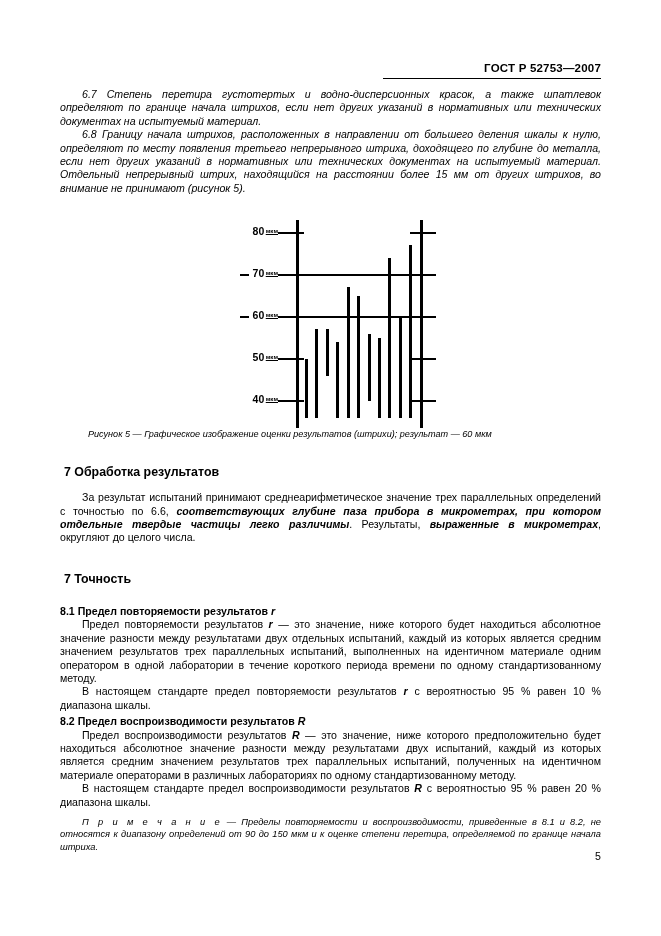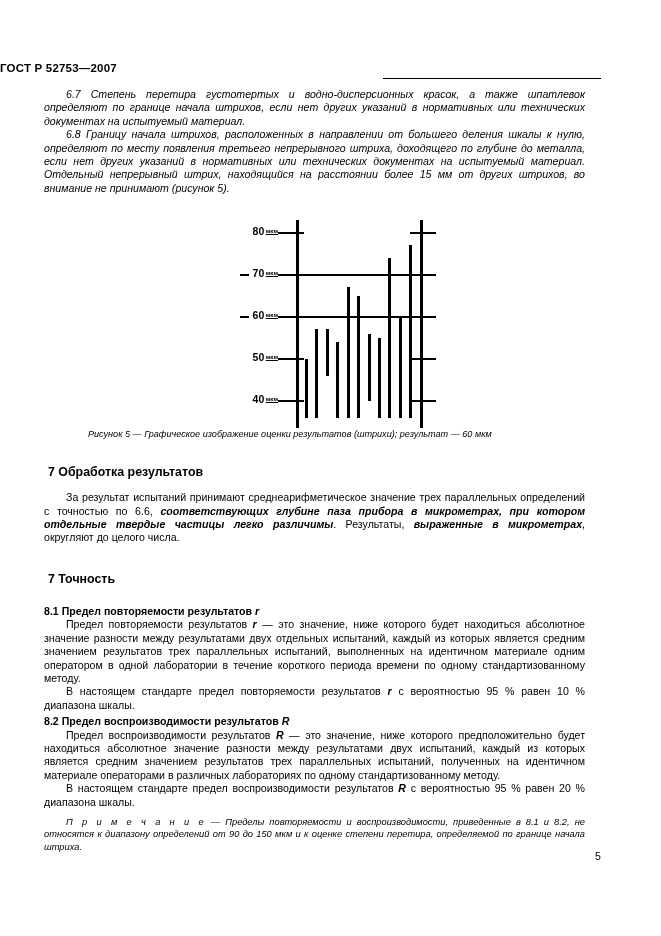--- a/index.html
+++ b/index.html
@@ -21,37 +21,37 @@
     width: 661px;
     height: 936px;
     background: #fff;
   }
   
   .header {
     position: absolute;
     left: 0;
     top: 62px;
     width: 601px;
-    text-align: left;
+    text-align: right;
     font-size: 11.5px;
     font-weight: bold;
     letter-spacing: 0.2px;
   }
   .header-rule {
     position: absolute;
     left: 383px;
     top: 78px;
     width: 218px;
     height: 1px;
     background: #000;
   }
   
   .content {
     position: absolute;
-    left: 44px;
+    left: 60px;
     top: 88px;
     width: 541px;
   }
   p {
     margin: 0;
     font-size: 10.6px;
     line-height: 13.4px;
     text-align: justify;
     text-justify: inter-word;
     hyphens: manual;

